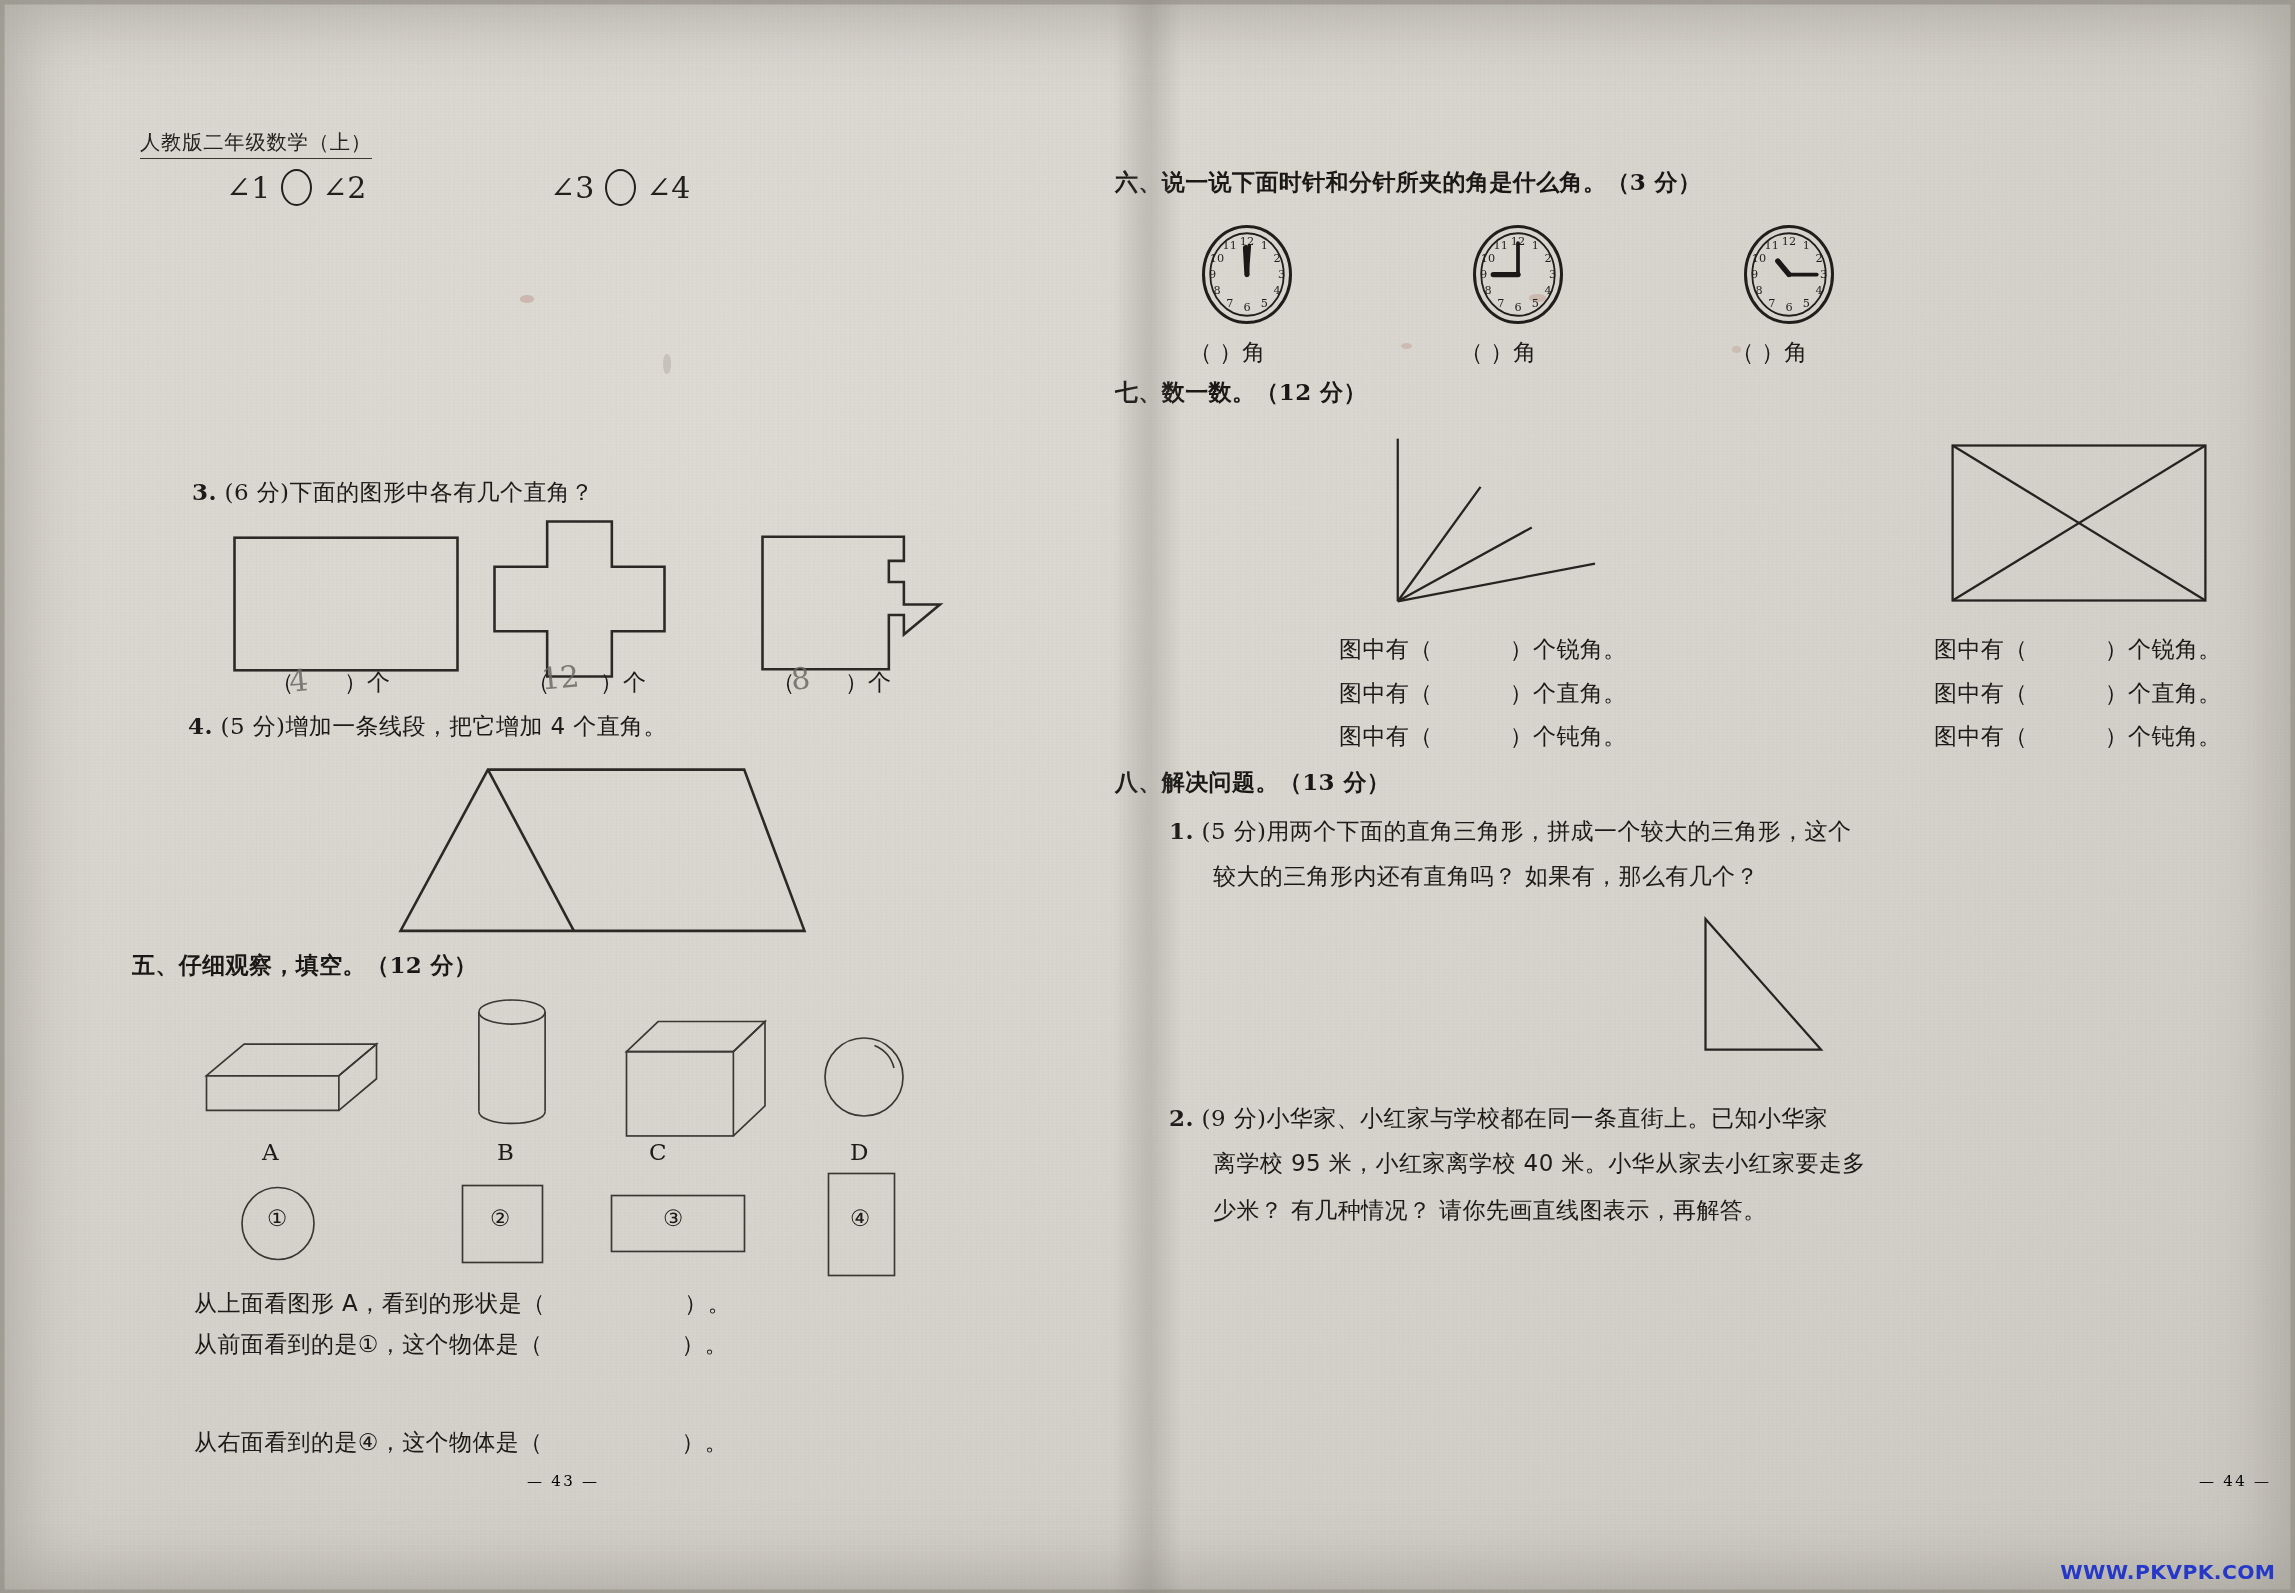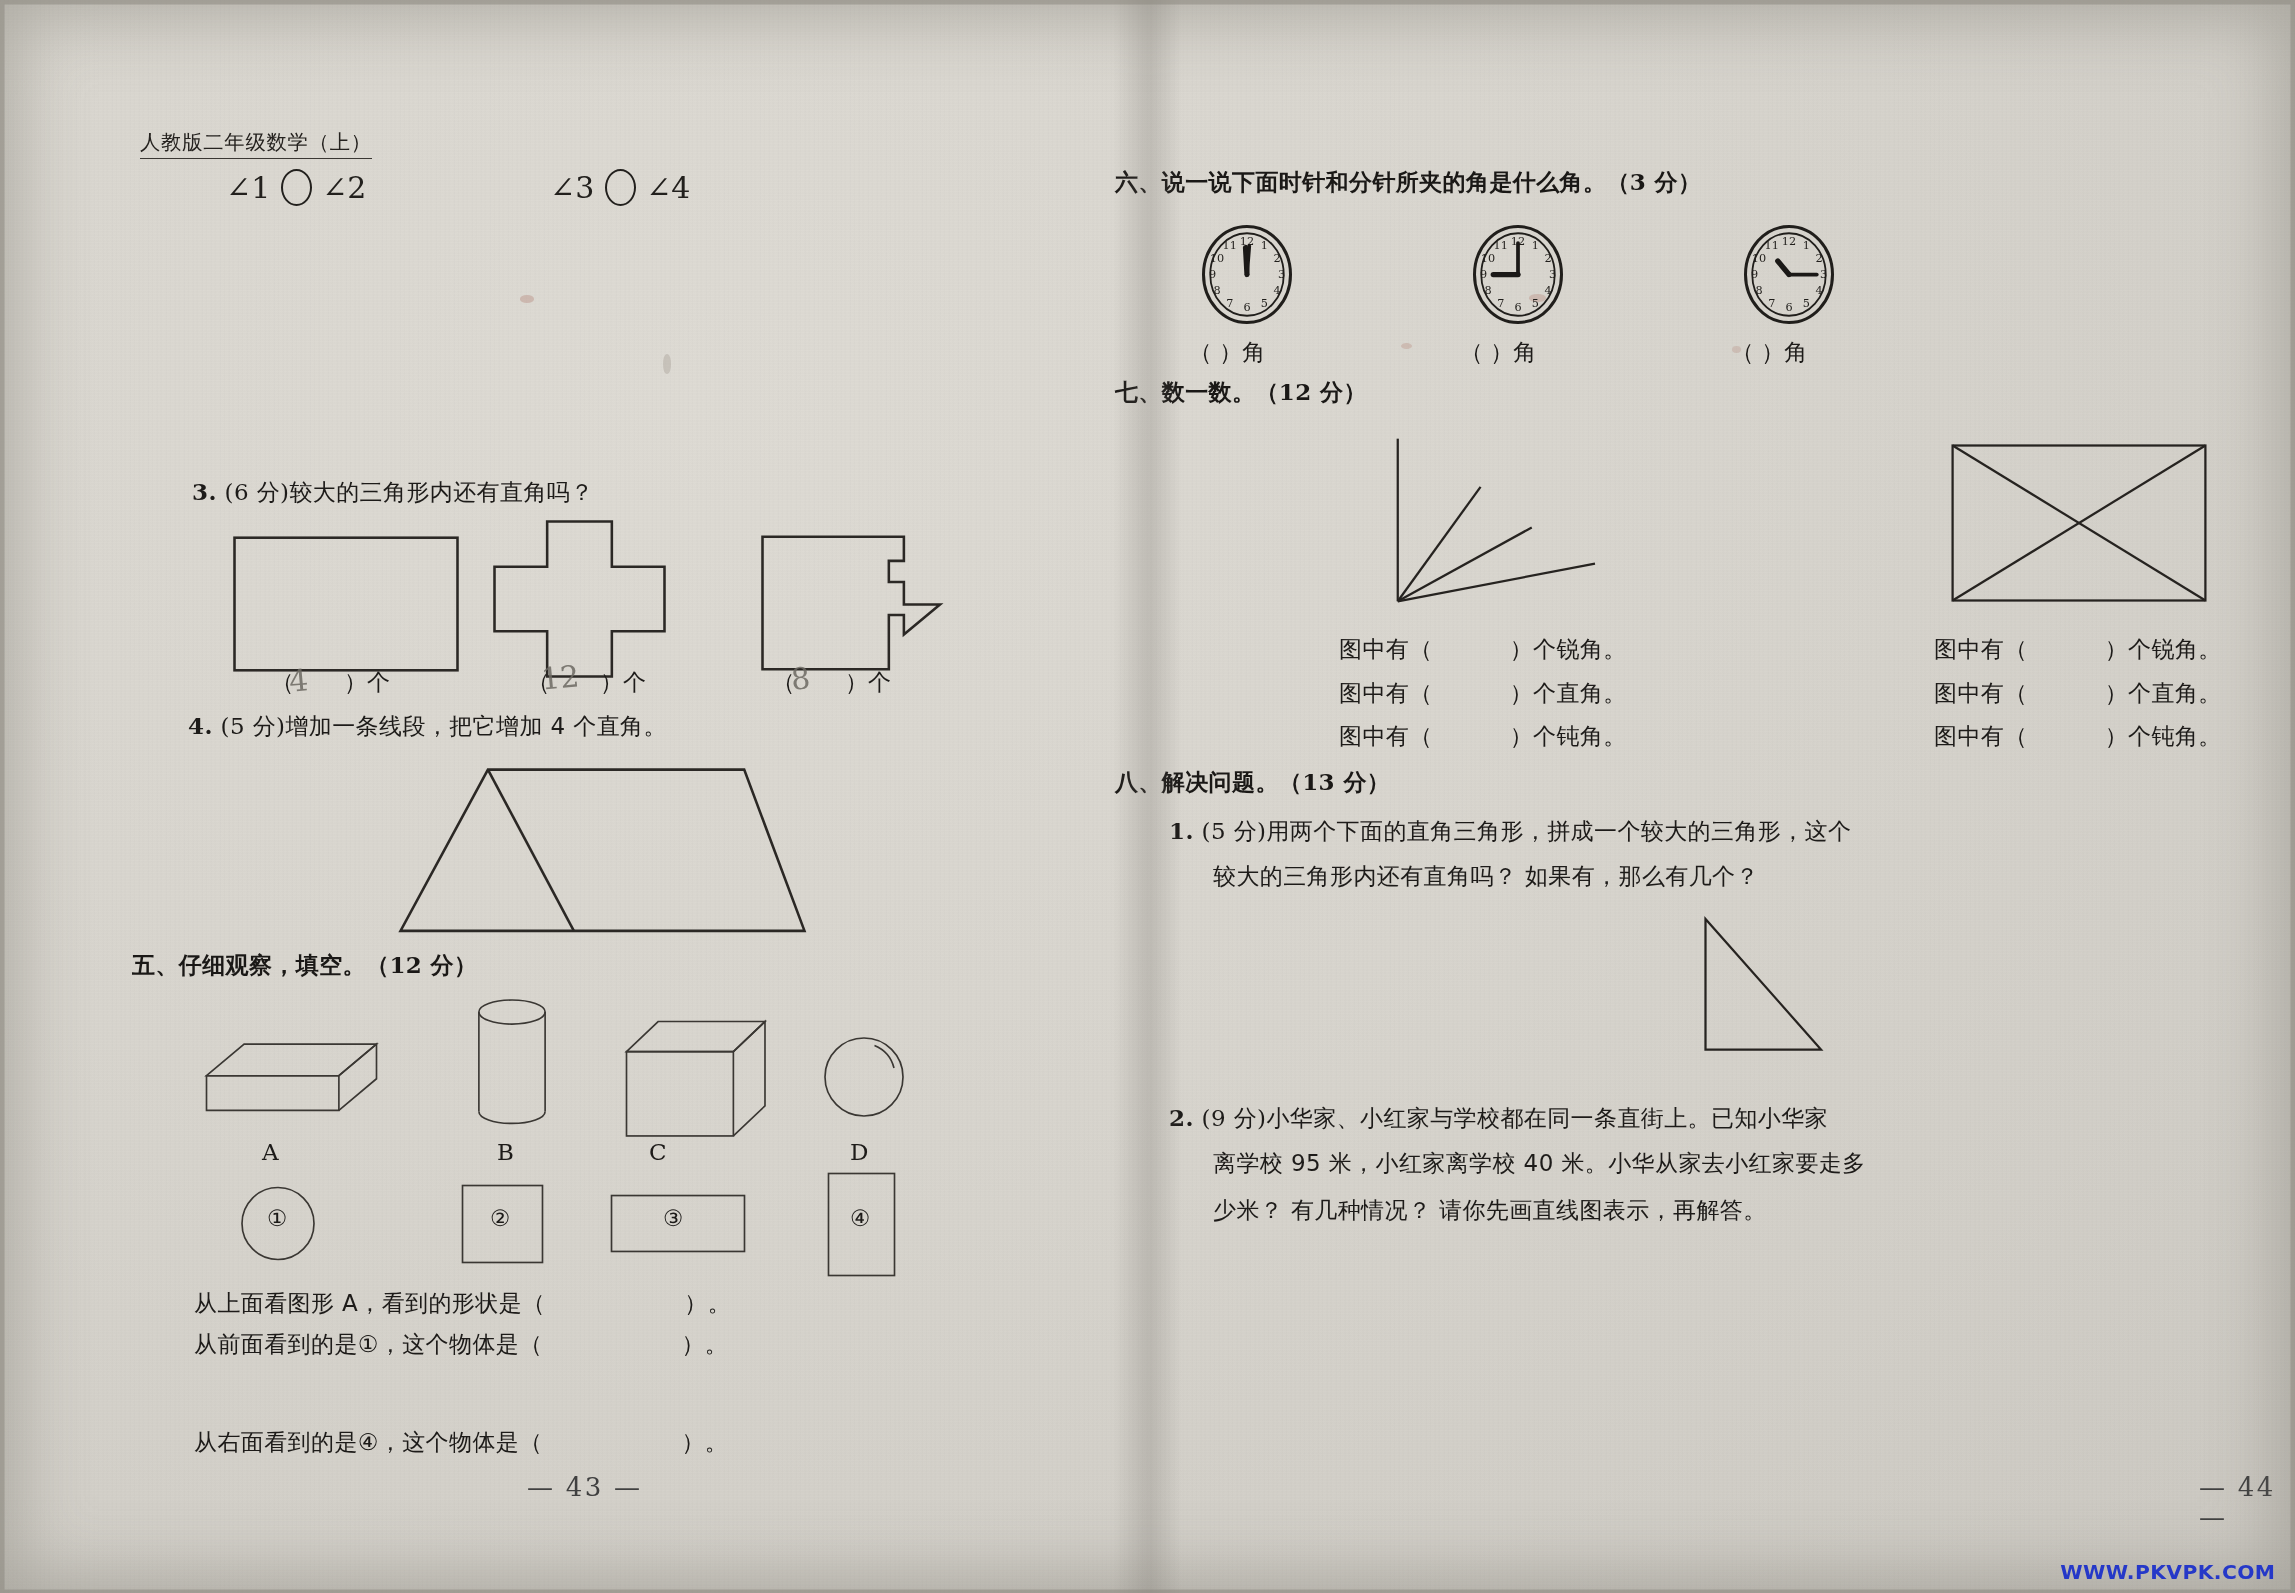--- a/index.html
+++ b/index.html
@@ -68,21 +68,21 @@
   }
   .caplabel{
     position:absolute;font-size:23px;color:#1d1b19;font-family:"DejaVu Serif","Liberation Serif",serif;
   }
   .hand{
     position:absolute;color:#6d6a63;font-size:30px;
     font-family:"DejaVu Serif","Liberation Serif",serif;
     transform:rotate(-5deg);opacity:.85;
   }
   .pagenum{
-    position:absolute;font-size:26px;color:#404040;
+    position:absolute;font-size:15px;color:#000000;
     font-family:"DejaVu Serif","Liberation Serif",serif;letter-spacing:2.3px;
   }
   .wm{
     position:absolute;right:19.6px;bottom:10.5px;
     color:#2538c8;font-weight:bold;font-size:20.3px;letter-spacing:0.4px;
     font-family:"DejaVu Sans","Liberation Sans",sans-serif;
   }
   svg{position:absolute;overflow:visible;}
   .stroke{fill:none;stroke:#262320;stroke-width:3;}
   .stroke2{fill:none;stroke:#2b2825;stroke-width:3.4;}
@@ -114,21 +114,21 @@
     <span>∠2</span>
   </div>
   <div class="angrow" style="left:550px;top:169px;">
     <span>∠3</span>
     <span class="circ"></span>
     <span>∠4</span>
   </div>
 
 
   <div class="qline cn" style="left:192px;top:474px;">
-    <span class="qnum">3.</span> <span class="serifnum">(6 分)</span><span>较大的三角形内还有直角吗？</span>
+    <span class="qnum">3.</span> <span class="serifnum">(6 分)</span><span>下面的图形中各有几个直角？</span>
   </div>
 
   <svg style="left:233px;top:536px;" width="226" height="136" viewBox="0 0 300 180">
     <rect class="stroke2" x="2" y="2" width="296" height="176"></rect>
   </svg>
 
   <svg style="left:493px;top:520px;" width="173" height="158" viewBox="0 0 230 210">
     <polygon class="stroke2" points="72,2 158,2 158,62 228,62 228,148 158,148 158,208 72,208 72,148 2,148 2,62 72,62"></polygon>
   </svg>
 

